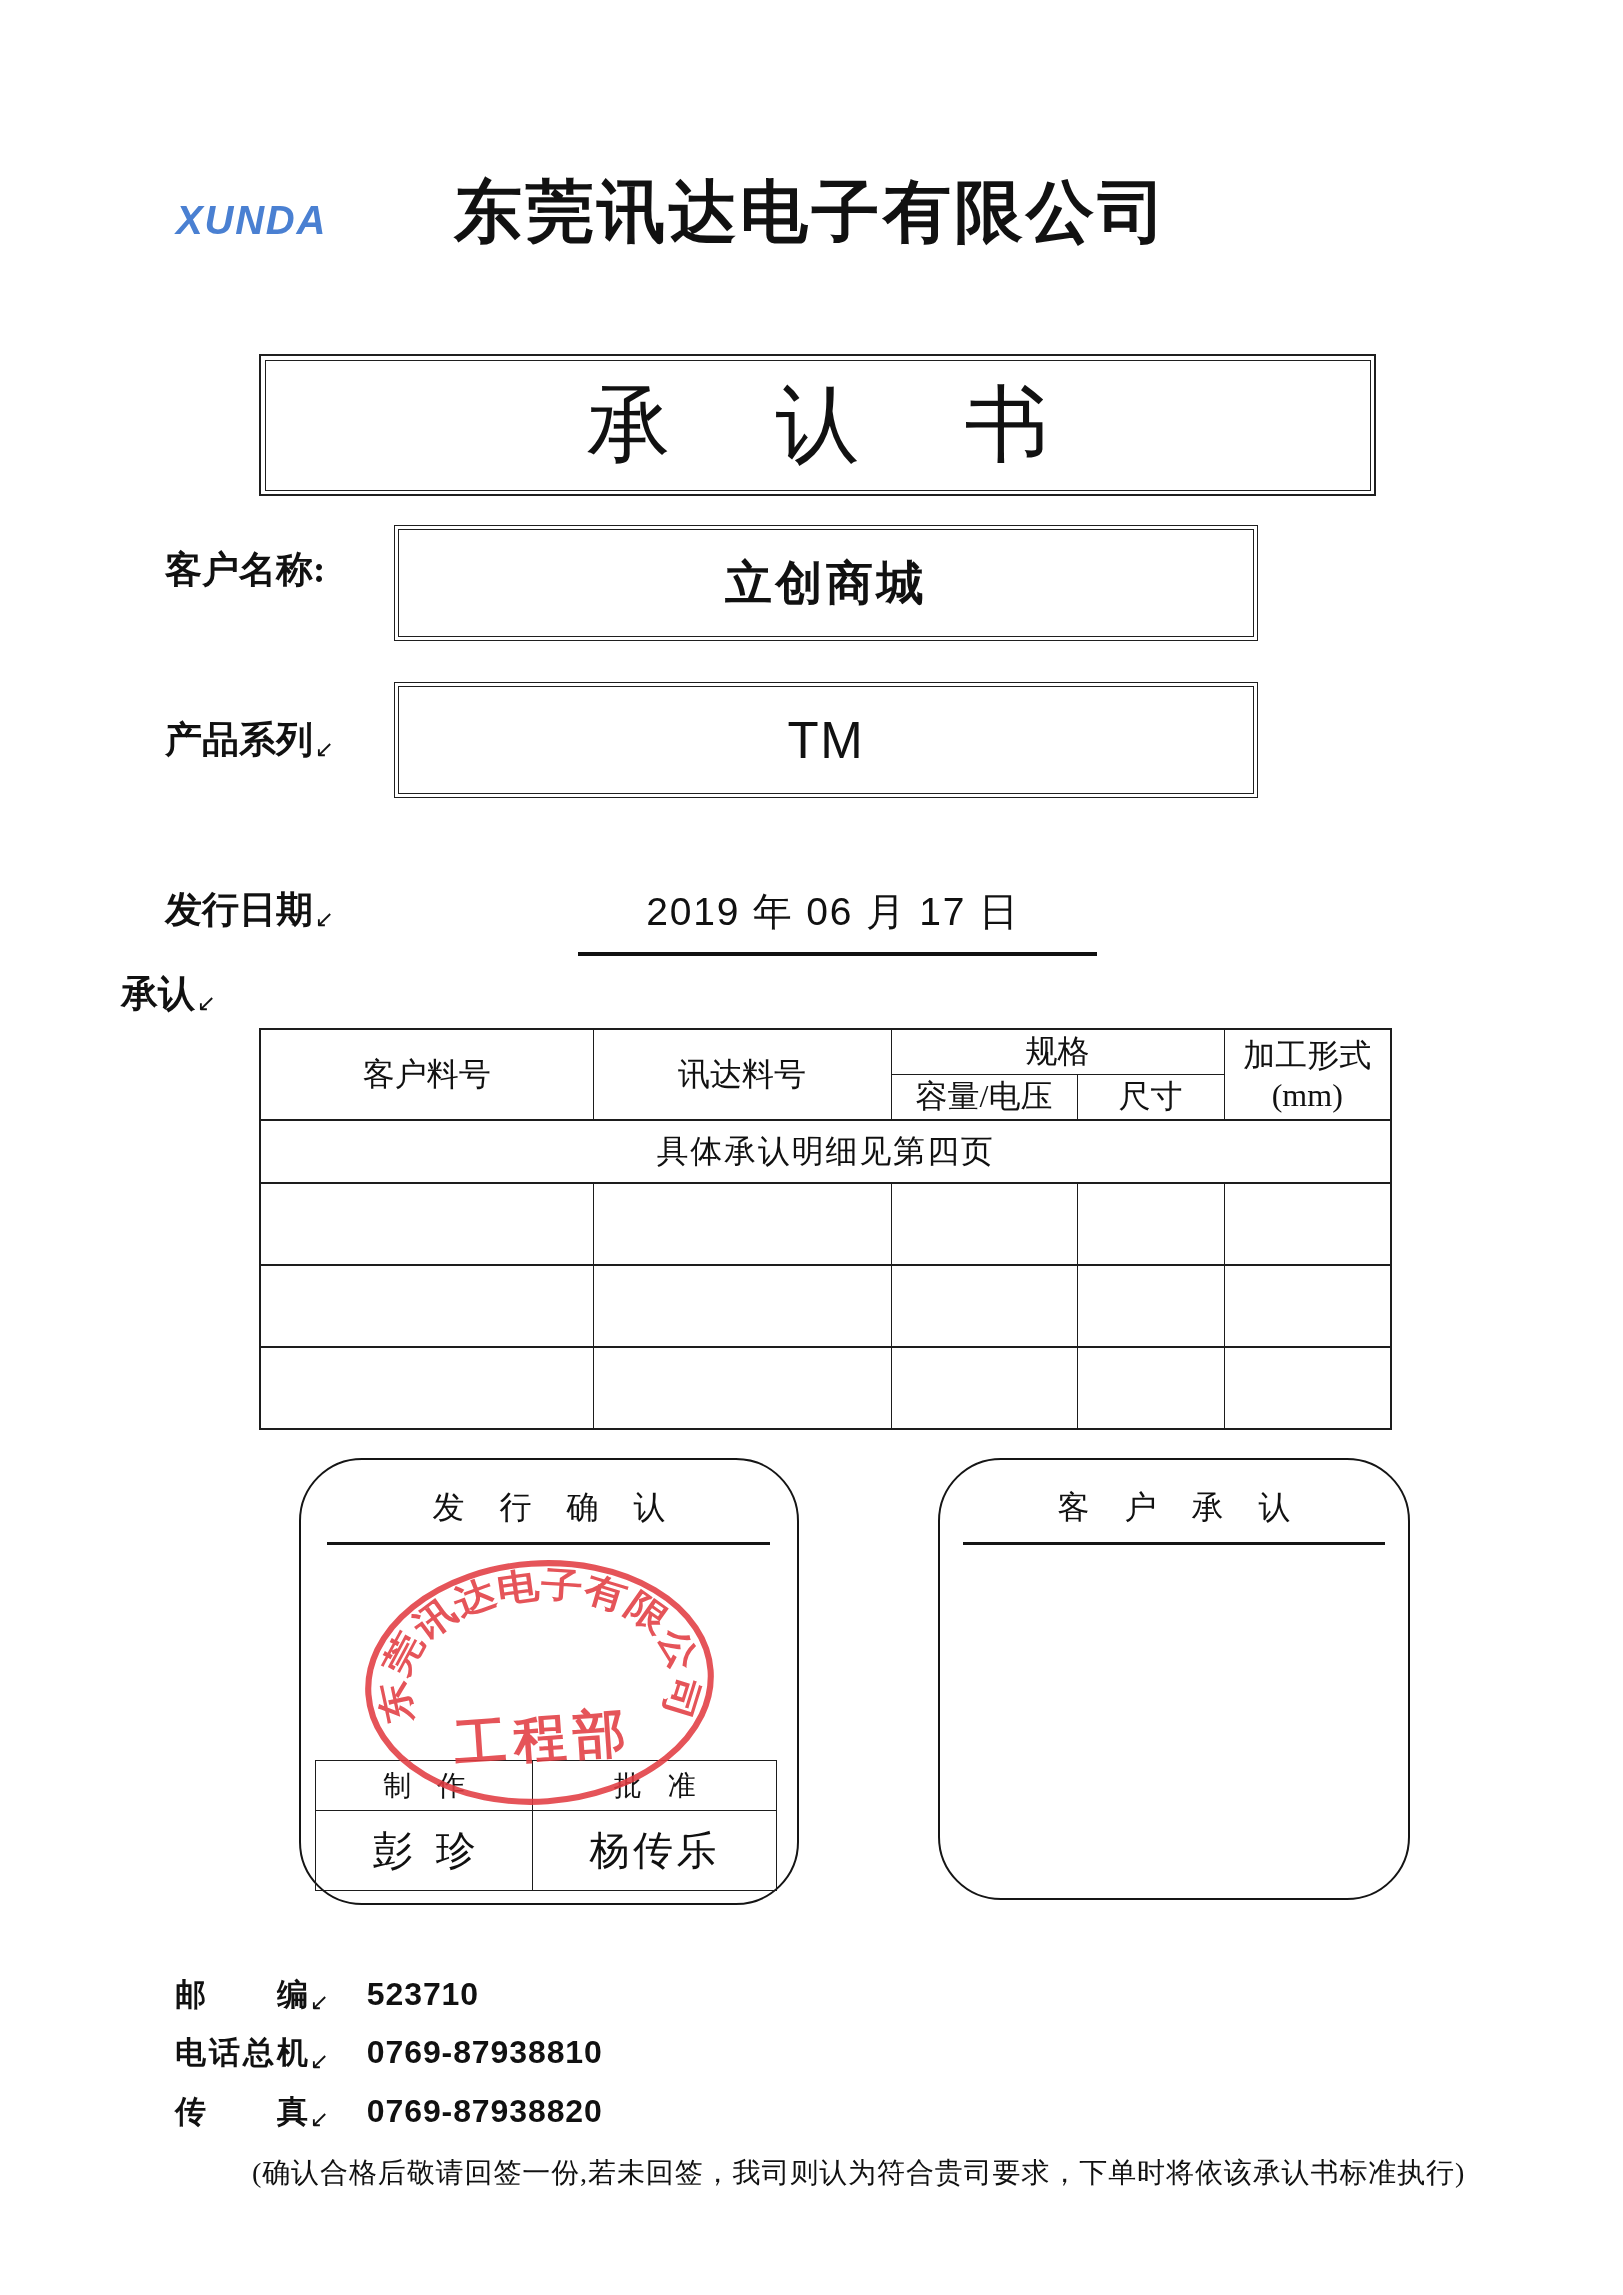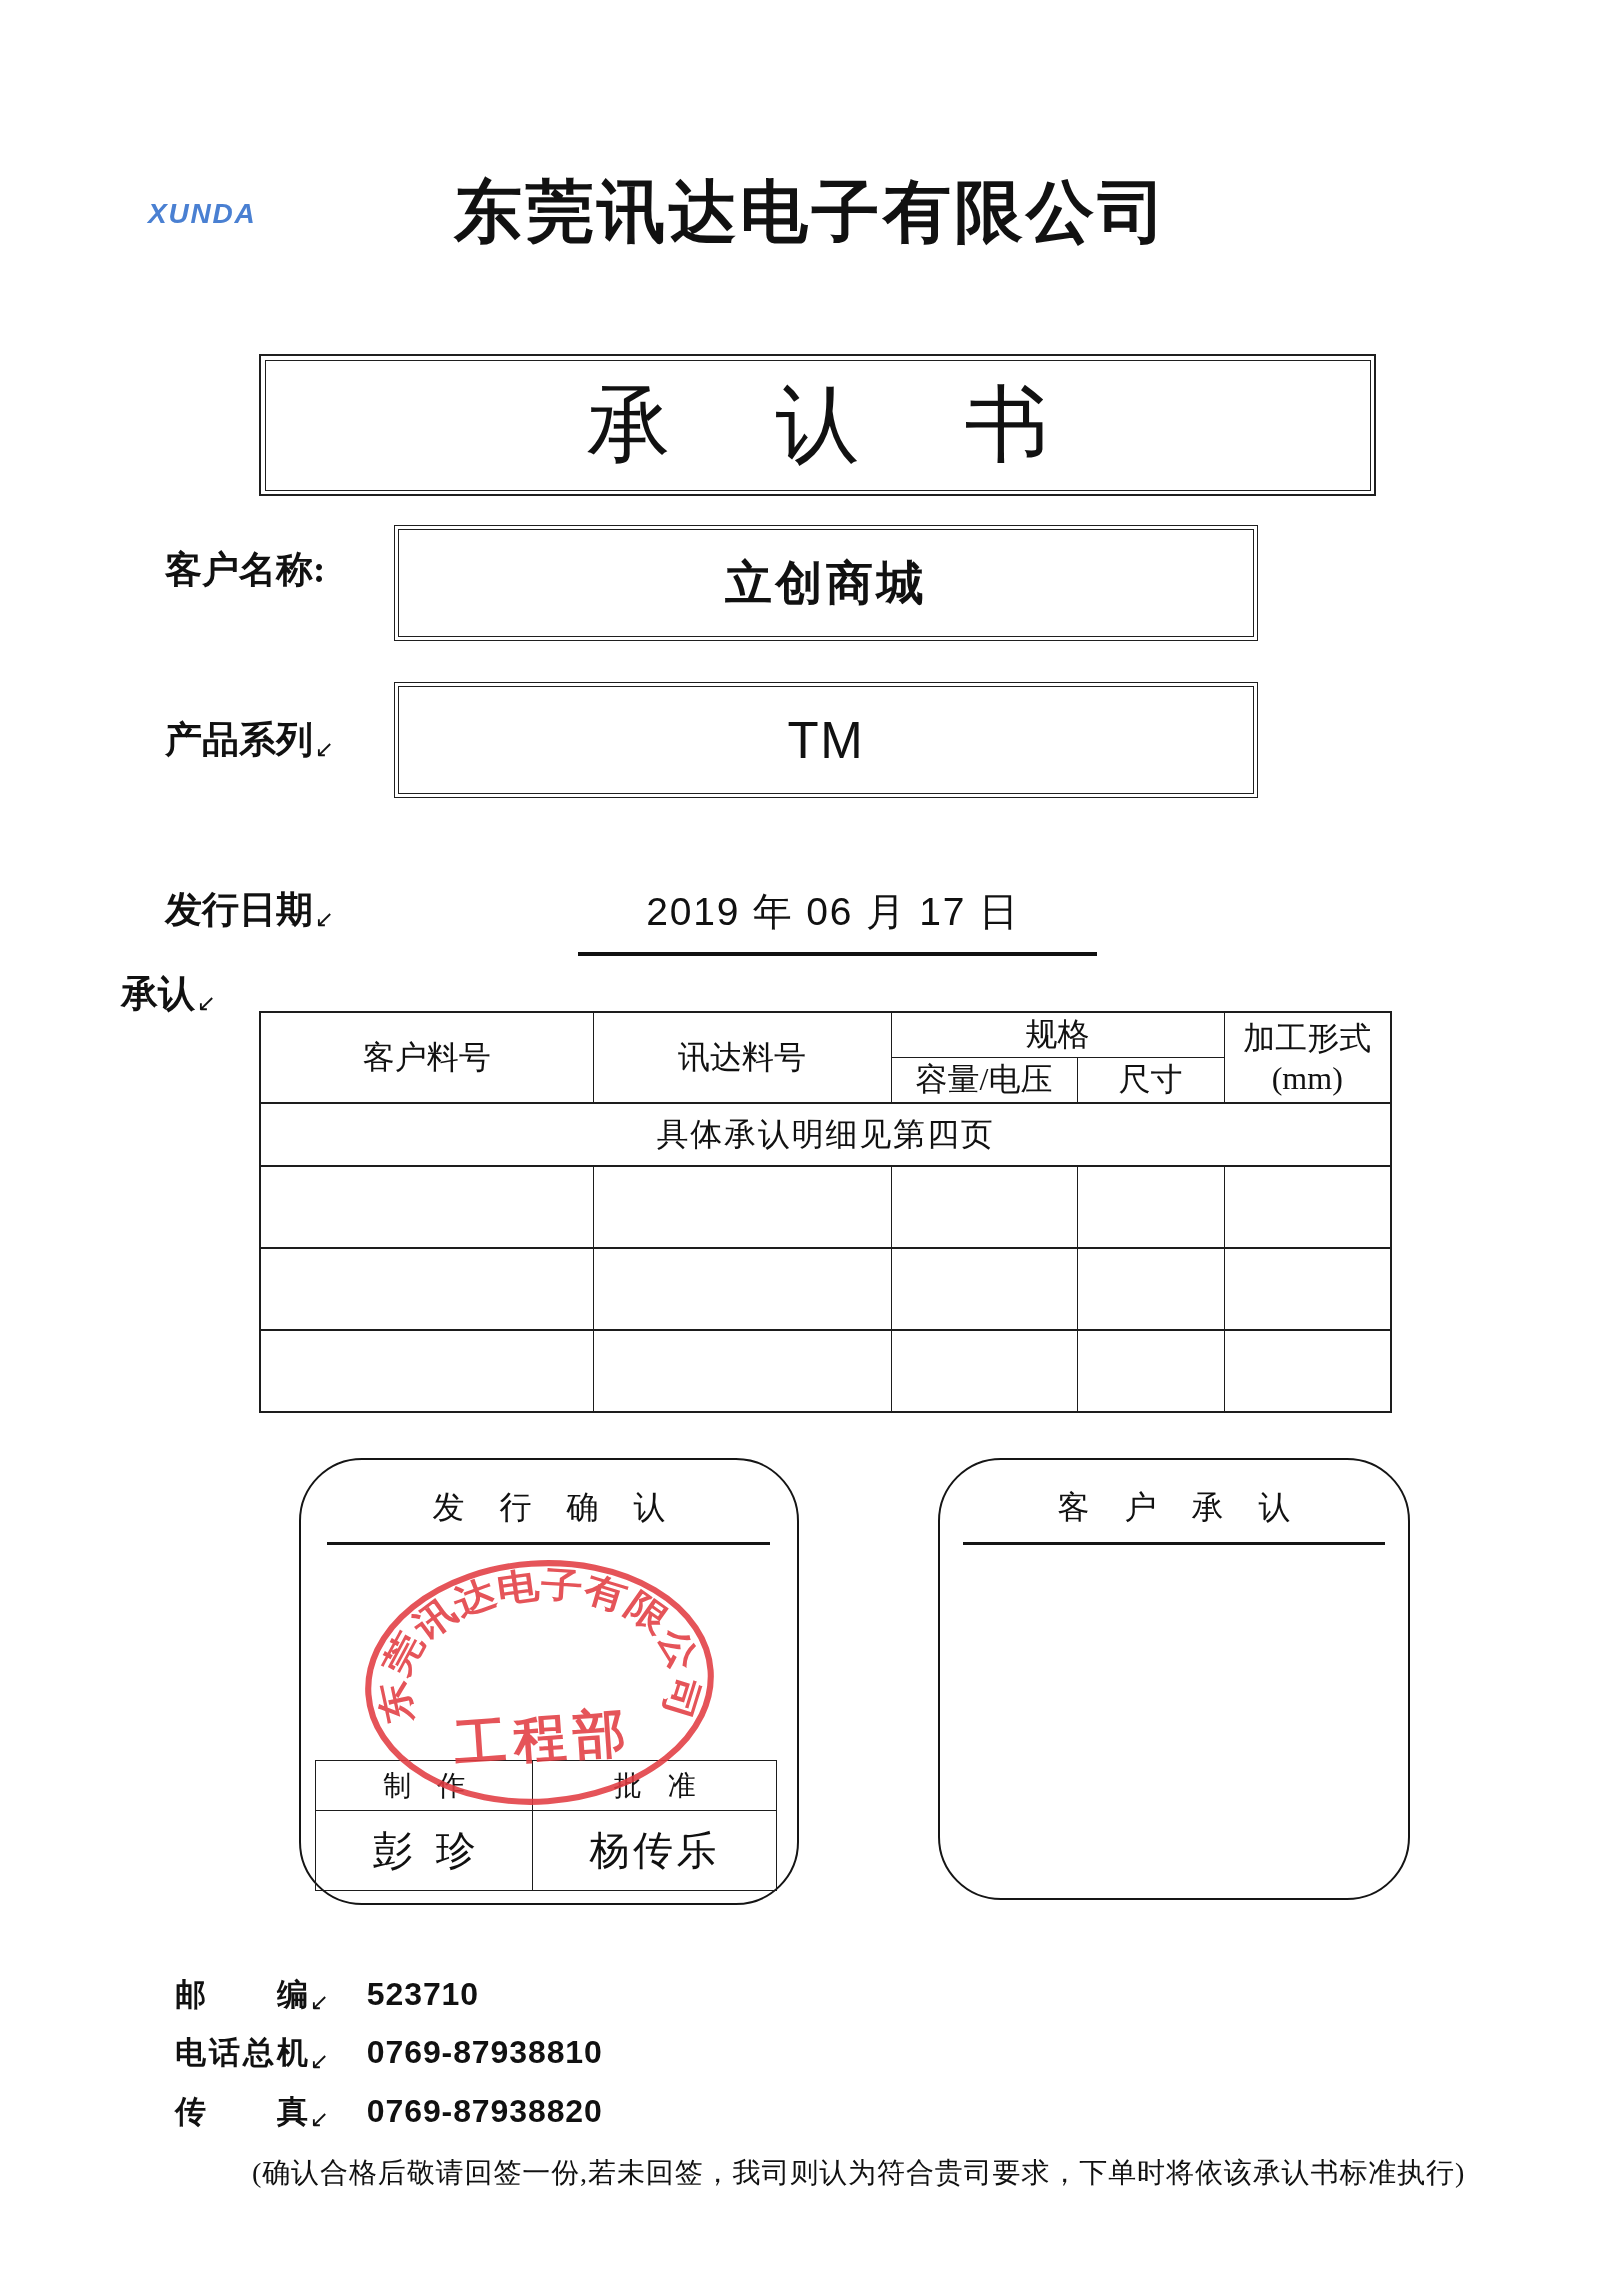--- a/index.html
+++ b/index.html
@@ -9,24 +9,24 @@
     background:#ffffff;
     margin:0 auto;
     overflow:hidden;
     font-family:"Liberation Serif","DejaVu Serif",serif;
     color:#111;
   }
   .abs{position:absolute;}
 
   
   .logo{
-    left:148px;top:198px;
+    left:176px;top:198px;
     font-family:"Liberation Sans","DejaVu Sans",sans-serif;
     font-style:italic;font-weight:700;
-    font-size:28px;color:#4a80d2;letter-spacing:1.8px;
+    font-size:40px;color:#4a80d2;letter-spacing:1.8px;
   }
   .company-title{
     left:0;top:167px;width:1623px;
     text-align:center;
     font-size:68px;font-weight:700;letter-spacing:3.5px;
   }
 
   
   .title-box{
     left:259px;top:354px;width:1113px;height:138px;
@@ -73,21 +73,21 @@
   .main-table{
     left:259px;top:1011px;width:1131px;
     border-collapse:collapse;table-layout:fixed;
   }
   .main-table th,.main-table td{
     border:1.8px solid #1d1d1d;
     font-weight:400;font-size:32px;
     text-align:center;vertical-align:middle;
     padding:0;
   }
-  .main-table{border:2.6px solid #1d1d1d;}
+  .main-table{border:2.6px solid #1d1d1d;margin-top:17px;}
   .row-h1{height:44px;}
   .row-h2{height:44px;}
   .row-note{height:63px;}
   .row-empty{height:82px;}
   .hdr-bottom{border-bottom:2.6px solid #1d1d1d !important;}
   .note-cell{border-bottom:2.6px solid #1d1d1d !important;font-size:33px;letter-spacing:1.8px;}
   .row-empty td{border-top:2.6px solid #1d1d1d;}
   .proc-cell span{display:block;line-height:1.25;}
 
   

